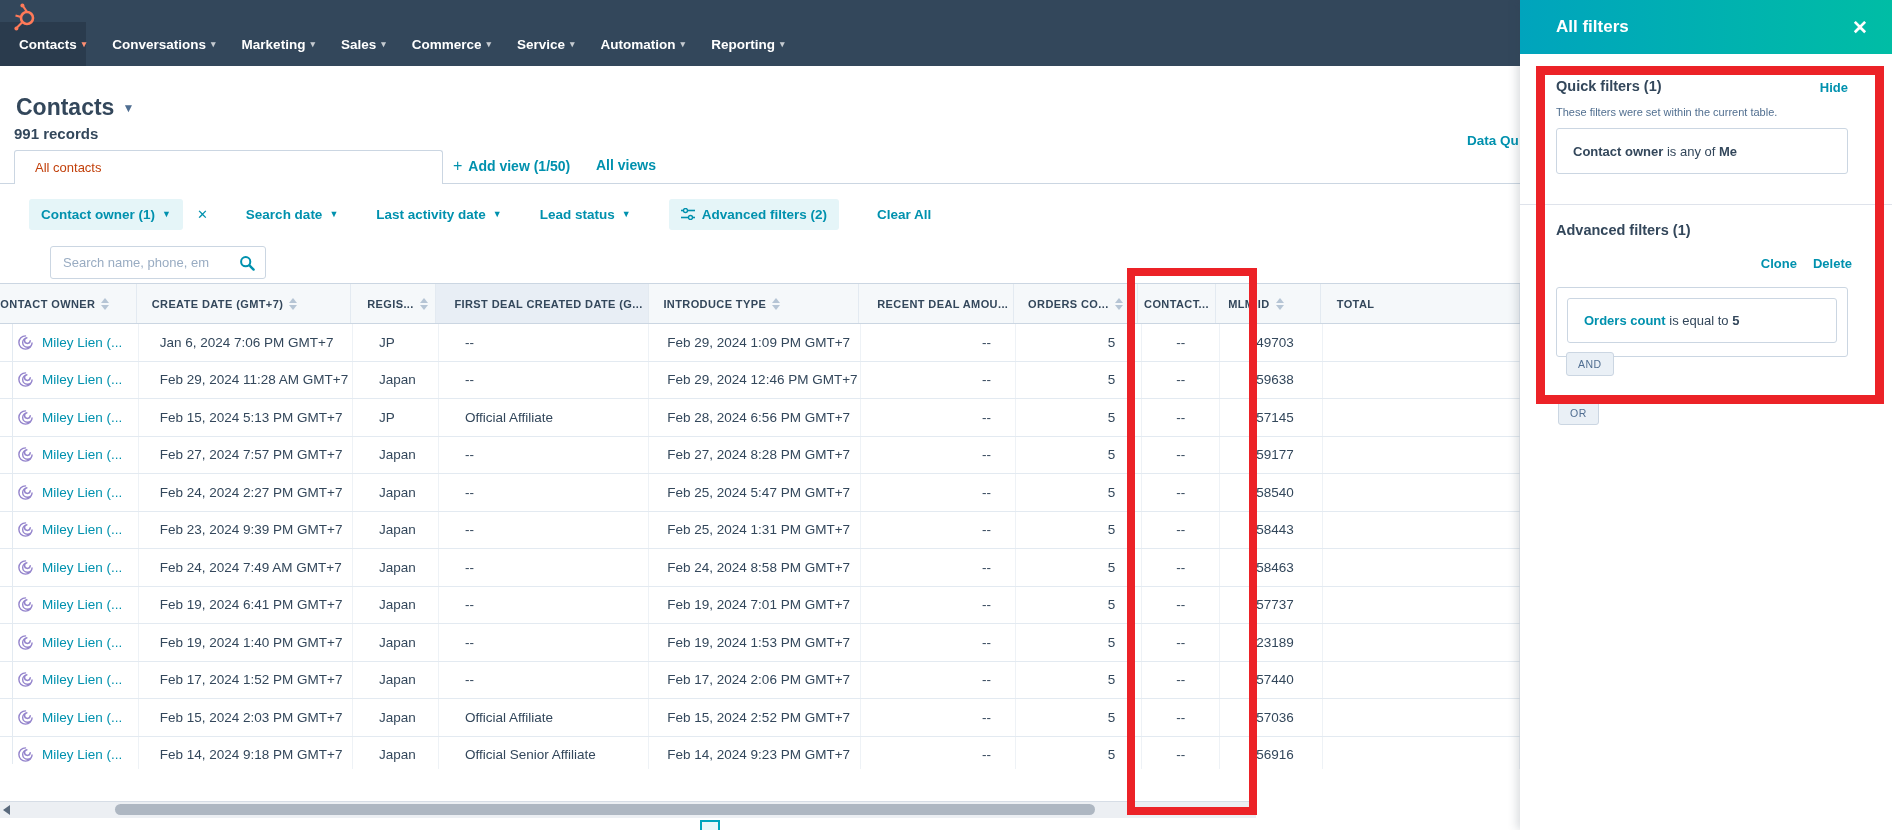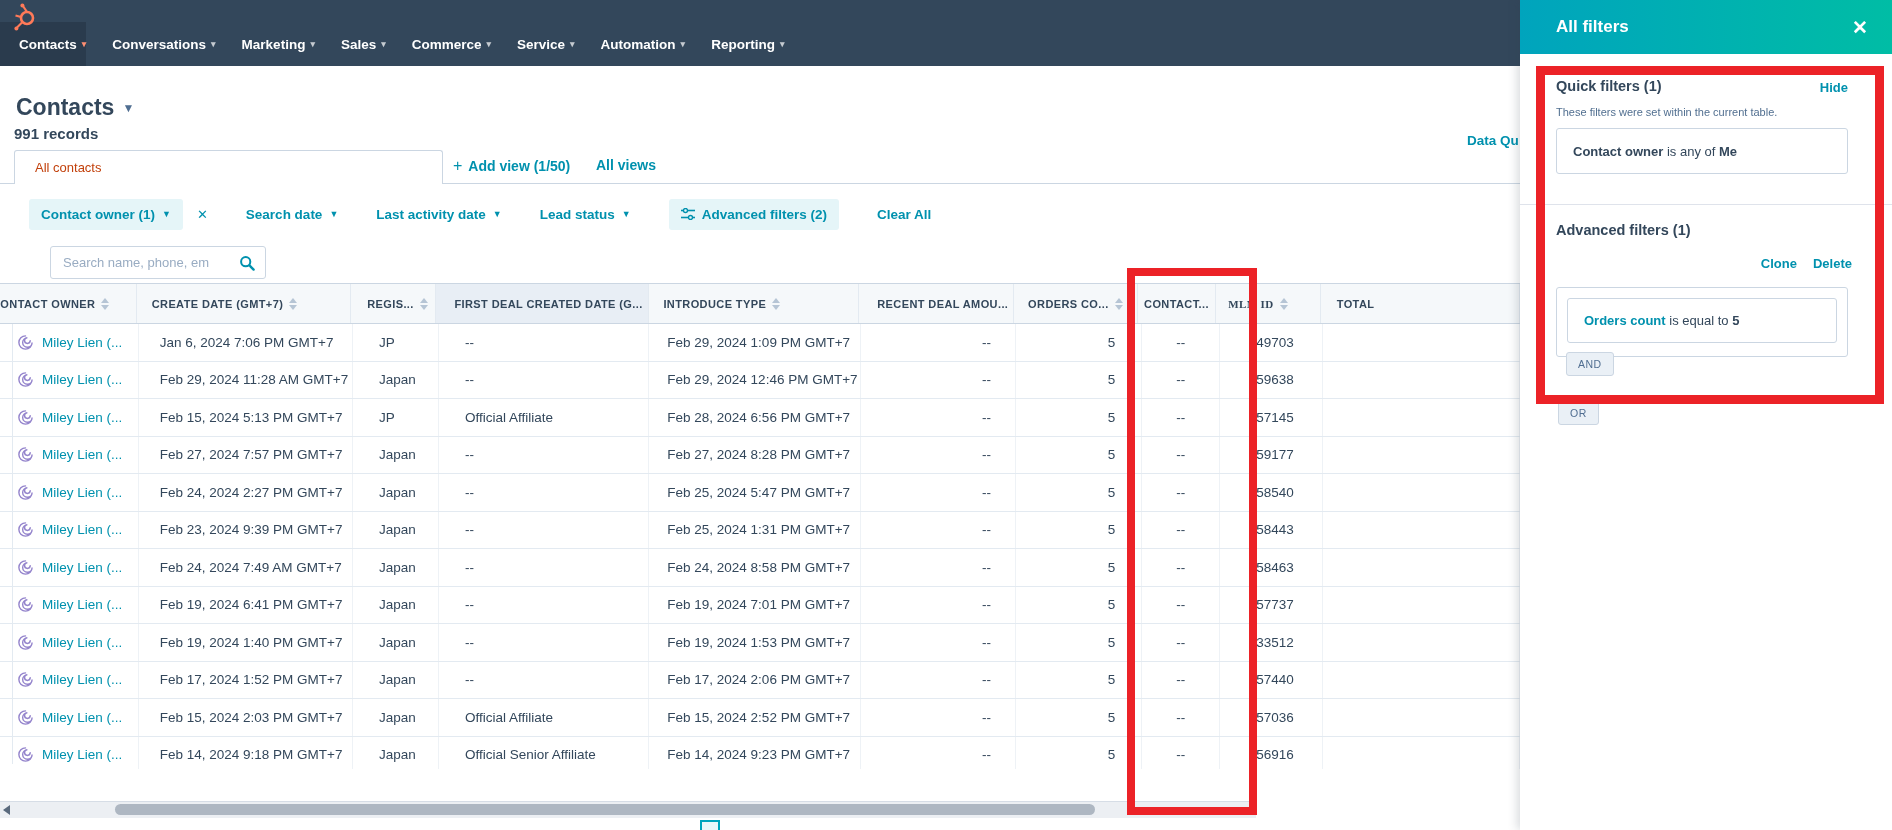--- a/index.html
+++ b/index.html
@@ -62,21 +62,21 @@
   .td .rowico{margin-right:8px;flex:none;cursor:pointer;}
   
   .c-owner{width:173px;} .th.c-owner{padding-left:12px;} .td.c-owner{padding-left:37px;}
   .c-create{width:237px;} .th.c-create{padding-left:15px;} .td.c-create{padding-left:21px;}
   .c-region{width:93px;} .th.c-region{padding-left:16px;} .td.c-region{padding-left:26px;}
   .c-introduce{width:232px;} .th.c-introduce{padding-left:14px;} .td.c-introduce{padding-left:26px;}
   .c-first_deal{width:235px;} .th.c-first_deal{padding-left:18px;} .td.c-first_deal{padding-left:18px;}
   .c-recent{width:170px;} .th.c-recent{padding-left:18px;} .td.c-recent{justify-content:flex-end;padding-right:24px;}
   .c-orders{width:138px;} .th.c-orders{justify-content:center;} .td.c-orders{justify-content:flex-end;padding-right:26px;}
   .c-contact{width:87px;} .th.c-contact{justify-content:center;} .td.c-contact{justify-content:center;}
-  .c-mlm{width:115px;} .th.c-mlm{padding-left:12px;font-family:Liberation Serif, serif;} .td.c-mlm{justify-content:center;}
+  .c-mlm{width:115px;} .th.c-mlm{padding-left:12px;} .td.c-mlm{justify-content:center;}
   .c-total{width:220px;} .th.c-total{padding-left:16px;}
   .left-rule{position:absolute;left:12px;top:258px;width:1px;height:440px;background:#e3eaf1;}
   
   .hscroll{position:absolute;left:0;top:735px;width:1256px;height:16px;background:#eceff3;border-top:1px solid #d6dde6;}
   .hscroll .arrow{position:absolute;left:3px;top:3px;width:0;height:0;border-top:5px solid transparent;
                   border-bottom:5px solid transparent;border-right:7px solid #5a6a7d;}
   .hscroll .thumb{position:absolute;left:115px;top:2px;width:980px;height:11px;background:#aeb7c2;border-radius:7px;cursor:grab;}
   .mini-square{position:absolute;left:700px;top:754px;width:16px;height:12px;border:2px solid #00a4bd;background:#eaf7fa;}
   
   .panel{position:absolute;left:1520px;top:0;width:372px;height:830px;background:#fff;box-shadow:-3px 0 9px rgba(45,62,80,.18);}
@@ -438,21 +438,21 @@
               </svg>
               <span class="link">Miley Lien (...</span>
             </div>
             <div class="td c-create">Feb 19, 2024 1:40 PM GMT+7</div>
             <div class="td c-region">Japan</div>
             <div class="td c-introduce">--</div>
             <div class="td c-first_deal">Feb 19, 2024 1:53 PM GMT+7</div>
             <div class="td c-recent">--</div>
             <div class="td c-orders">5</div>
             <div class="td c-contact">--</div>
-            <div class="td c-mlm">133512</div>
+            <div class="td c-mlm">123189</div>
             <div class="td c-total"></div>
           </div>
           <div class="tr">
             <div class="td c-owner">
               <svg class="rowico" width="17" height="17" viewBox="0 0 18 18">
                 <path d="M9 2 a7 7 0 1 0 7 7 a5 5 0 1 1 -5 -5 a3 3 0 1 0 3 3" fill="none" stroke="#9484cc" stroke-width="1.5" stroke-linecap="round"></path>
               </svg>
               <span class="link">Miley Lien (...</span>
             </div>
             <div class="td c-create">Feb 17, 2024 1:52 PM GMT+7</div>

